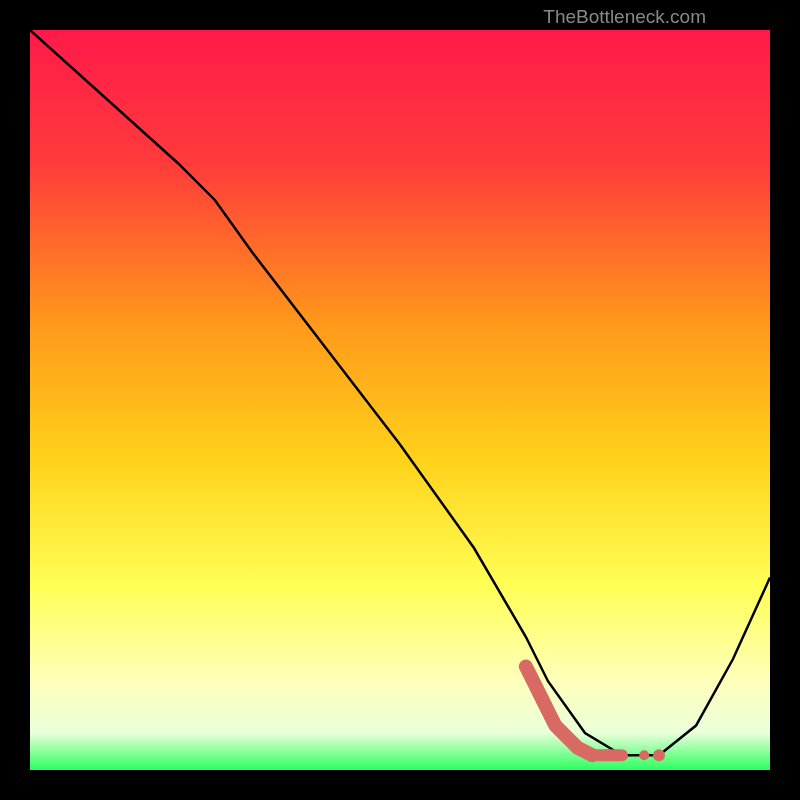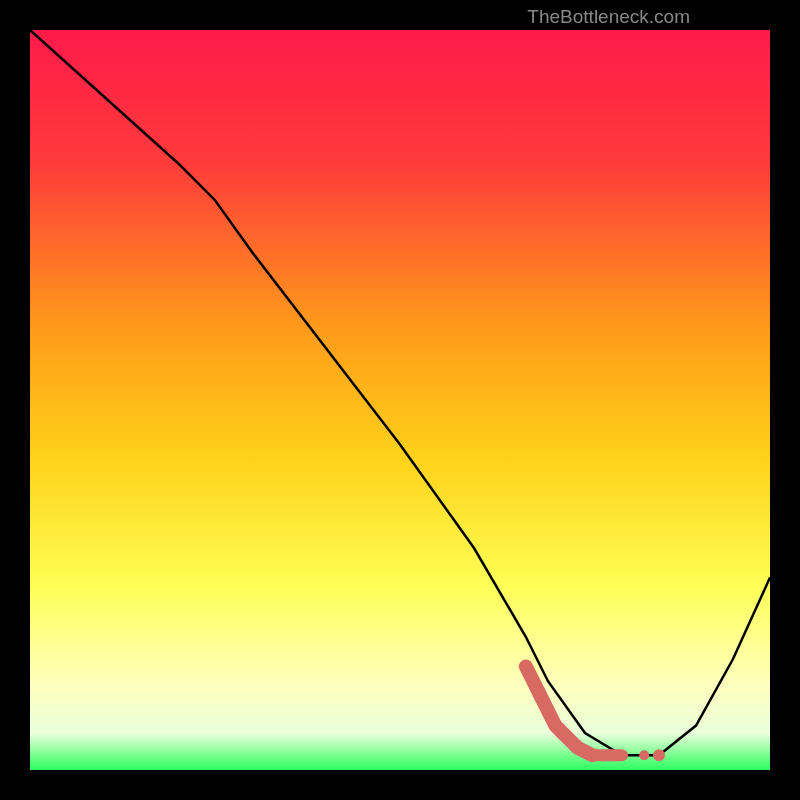--- a/index.html
+++ b/index.html
@@ -9,20 +9,21 @@
     width: 800px;
     height: 800px;
     overflow: hidden;
     font-family: Arial, sans-serif;
   }
   .container {
     position: relative;
     width: 712px;
     height: 800px;
     background: #000;
+    padding-left: 16px;
   }
   .watermark {
     position: absolute;
     top: 6px;
     right: 22px;
     color: #888;
     font-size: 19px;
     font-weight: normal;
     z-index: 10;
   }

